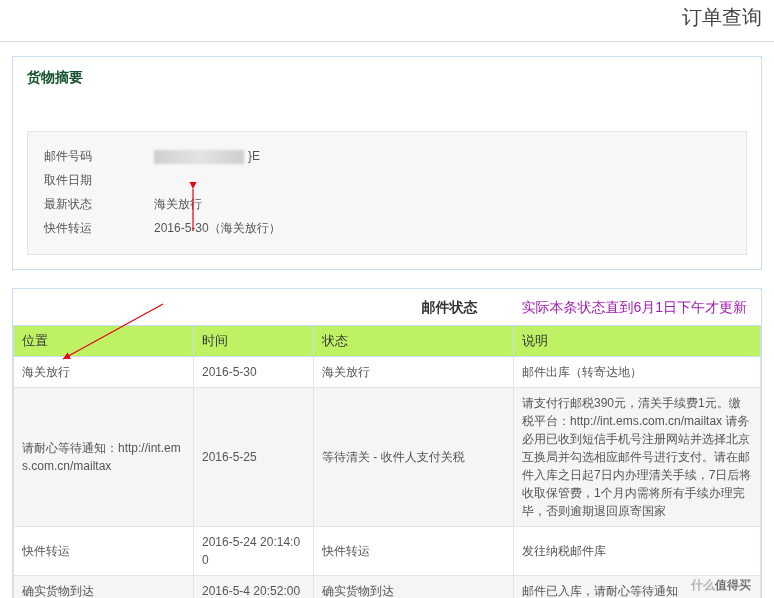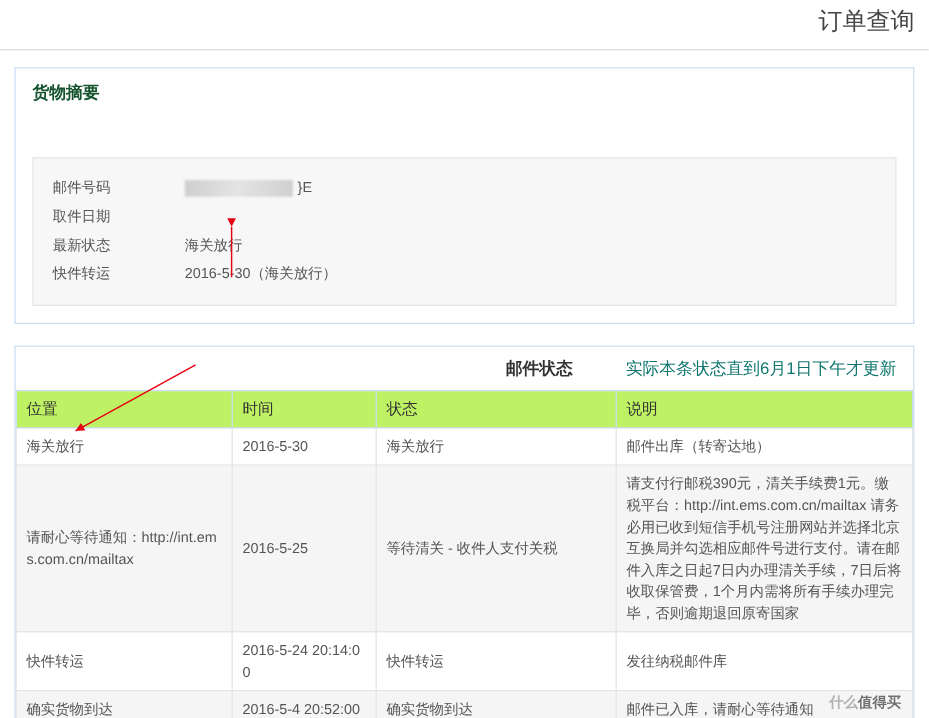--- a/index.html
+++ b/index.html
@@ -74,21 +74,21 @@
     padding: 10px 14px 8px 14px;
     justify-content: flex-end;
   }
   .status-title {
     font-size: 14px;
     font-weight: bold;
     color: #333;
     width: 100px;
   }
   .annotation {
-    color: #0f766e;
+    color: #a21caf;
     font-size: 14px;
   }
   table.status-table {
     width: 100%;
     border-collapse: collapse;
     table-layout: fixed;
   }
   .status-table th {
     background: #bef264;
     text-align: left;

